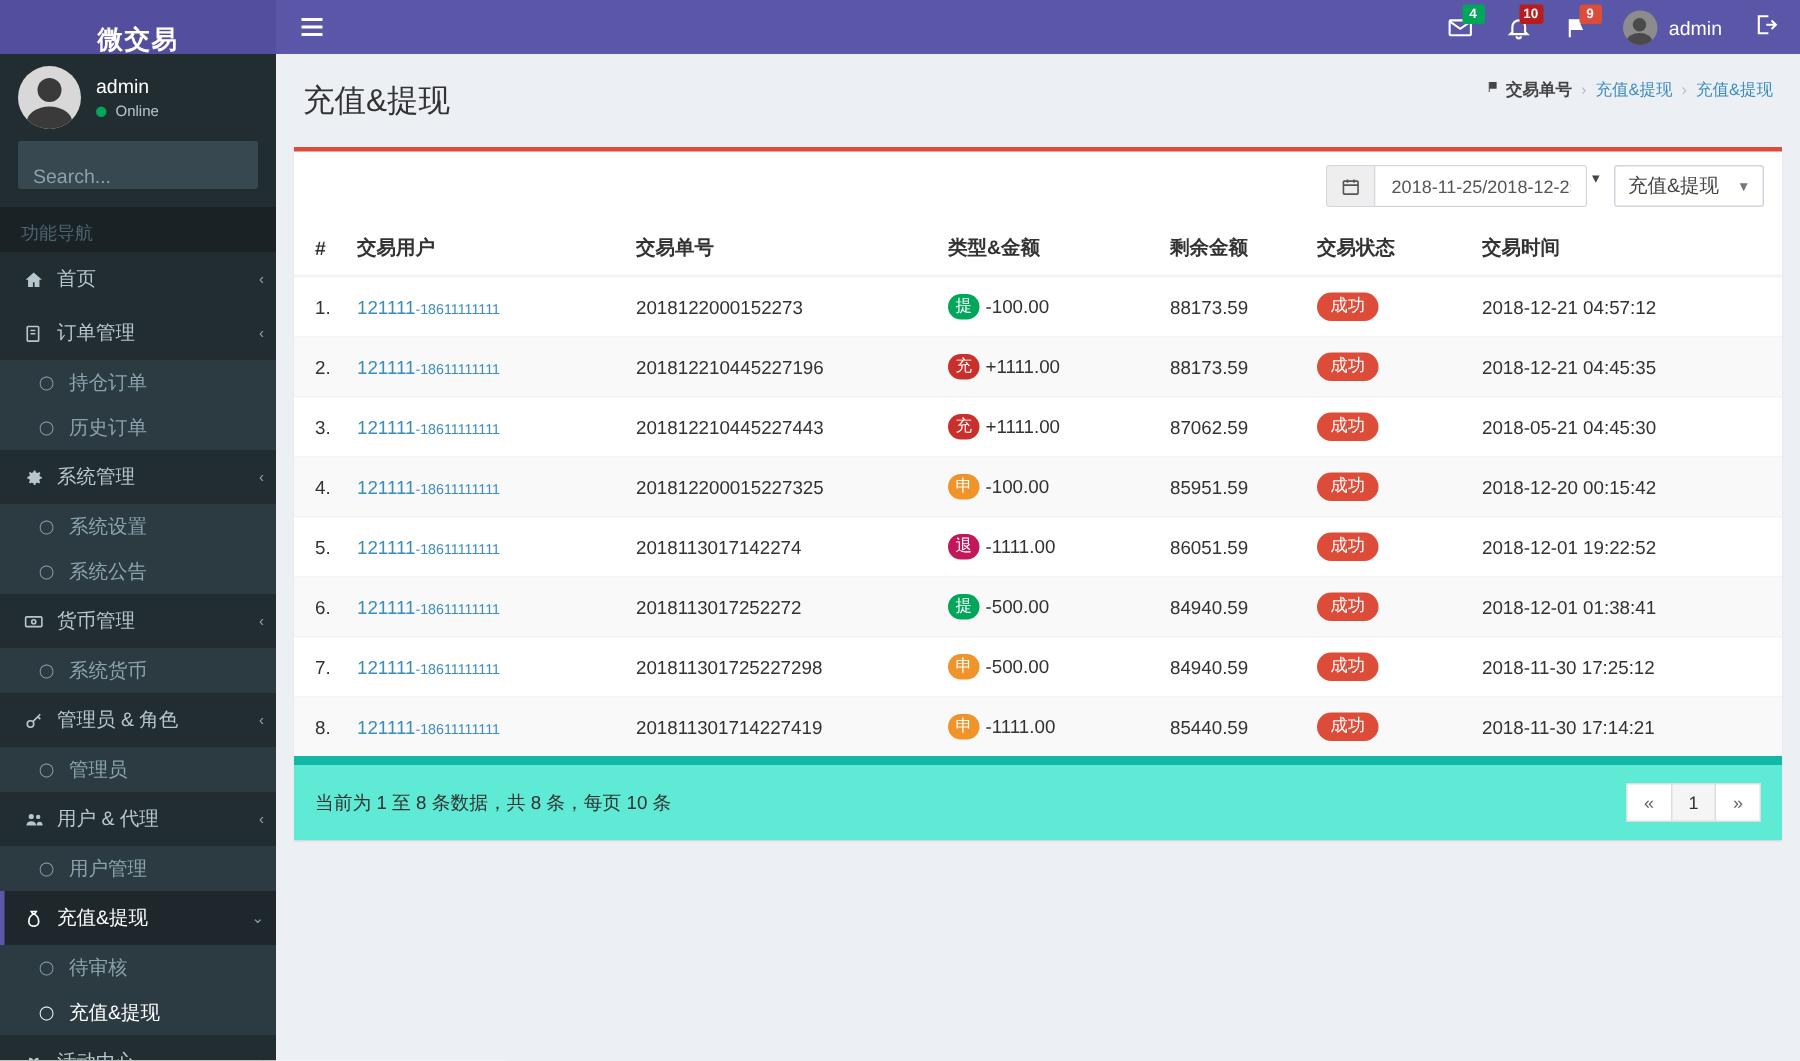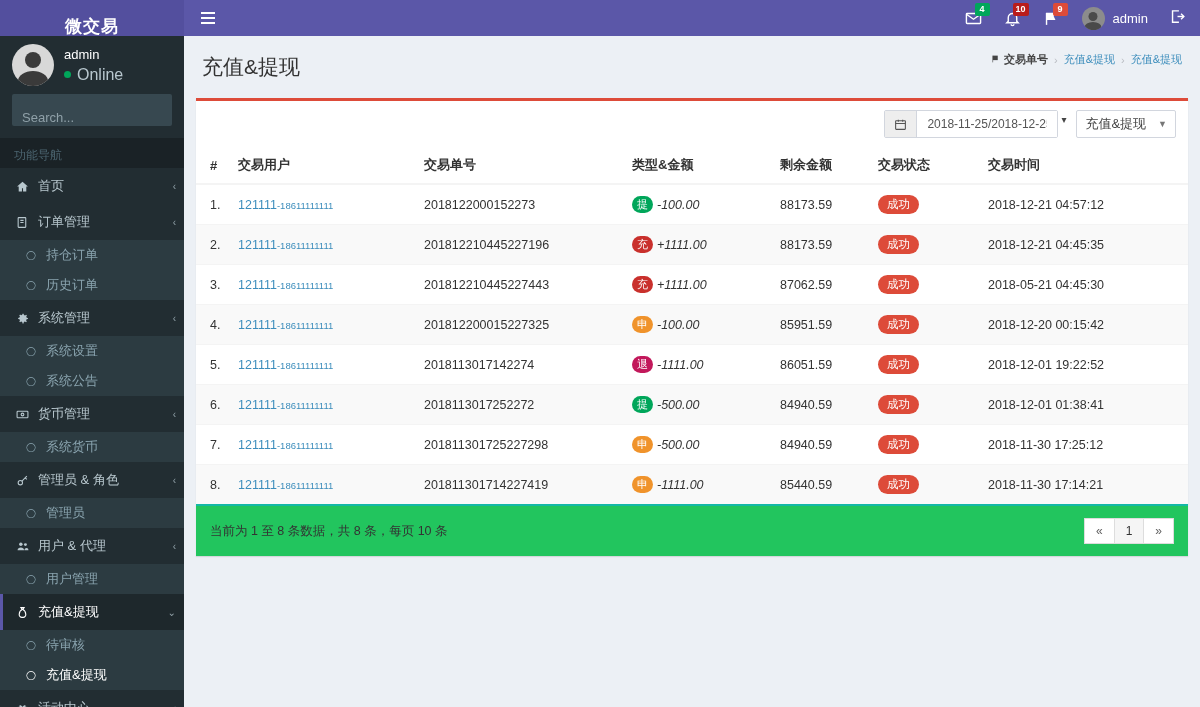--- a/index.html
+++ b/index.html
@@ -79,21 +79,21 @@
     width: 16px; height: 16px; border-radius: 50%; background: #3a3a3a;
     transform: translateX(-50%);
   }
   .up-avatar::before {
     content: ""; position: absolute; left: 50%; bottom: -5px;
     width: 30px; height: 20px; border-radius: 50% 50% 0 0; background: #3a3a3a;
     transform: translateX(-50%);
   }
   .up-info { margin-left: 10px; }
   .up-name { color: #fff; font-size: 13px; margin-bottom: 4px; }
-  .up-status { color: #b8c7ce; font-size: 16px; display: flex; align-items: center; }
+  .up-status { color: #b8c7ce; font-size: 10px; display: flex; align-items: center; }
   .dot-online {
     width: 7px; height: 7px; border-radius: 50%; background: #00a65a;
     display: inline-block; margin-right: 6px;
   }
   .search-form { padding: 0 12px 12px 12px; }
   .search-wrap {
     display: flex; background: #374850; border-radius: 2px; height: 32px;
     align-items: center;
   }
   .search-wrap input {
@@ -196,29 +196,29 @@
   .user-sub { font-size: 9.5px; color: #3c8dbc; }
   .tbadge {
     display: inline-block; min-width: 20px; padding: 2px 5px;
     border-radius: 9px; color: #fff; font-size: 11px; line-height: 13px;
     text-align: center; margin-right: 4px; vertical-align: middle;
   }
   .tbadge.green { background: #00a65a; }
   .tbadge.red { background: #c9302c; }
   .tbadge.orange { background: #f0932b; }
   .tbadge.pink { background: #c2185b; }
-  .amt { vertical-align: middle; font-style: italic; }
+  .amt { vertical-align: middle; }
   .sbadge {
     display: inline-block; padding: 3px 9px; border-radius: 10px;
     background: #dd4b39; color: #fff; font-size: 11.5px; line-height: 13px;
   }
   .box-footer {
     padding: 12px 14px; display: flex; align-items: center;
-    justify-content: space-between; border-top: 2px solid #14b8a6;
-    background: #22c55e;
+    justify-content: space-between; border-top: 6px solid #14b8a6;
+    background: #5eead4;
   }
   .footer-info { font-size: 12.5px; color: #333; }
   .pagination { display: flex; }
   .pagination span {
     border: 1px solid #ddd; border-left: 0; padding: 4px 11px;
     font-size: 12px; color: #5f5f5f; background: #fff; cursor: pointer;
     line-height: 16px;
   }
   .pagination span:first-child { border-left: 1px solid #ddd; }
   .pagination span.active { background: #f5f5f5; color: #333; }

